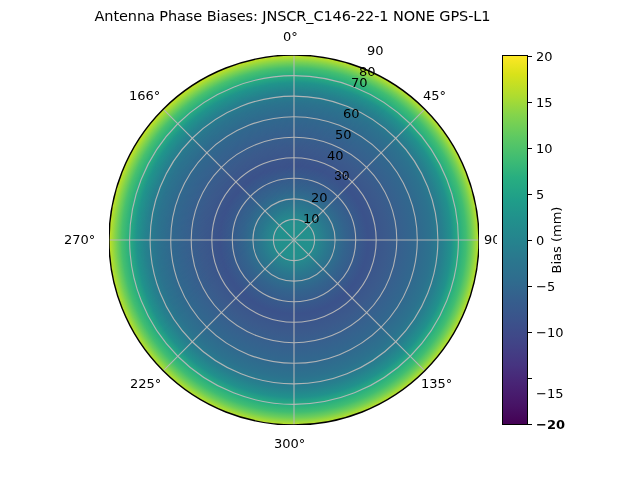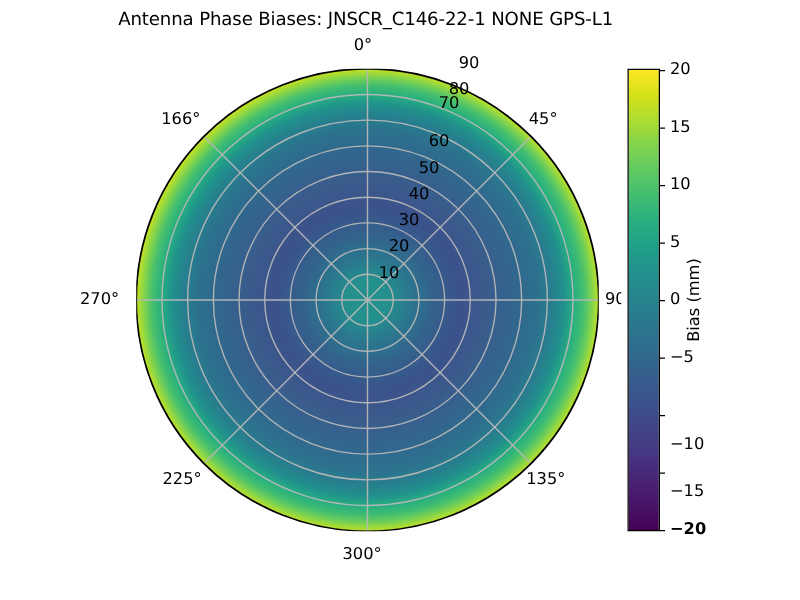--- a/index.html
+++ b/index.html
@@ -192,21 +192,21 @@
         <line x1="0" y1="185" x2="370" y2="185"></line>
         <line x1="54.2" y1="54.2" x2="315.8" y2="315.8"></line>
         <line x1="315.8" y1="54.2" x2="54.2" y2="315.8"></line>
       </g>
 
       <circle cx="185" cy="185" r="185" fill="none" stroke="#000000" stroke-width="1.4"></circle>
     </svg>
 
     <div class="radial-label" style="left:194px; top:156px;">10</div>
     <div class="radial-label" style="left:202px; top:135px;">20</div>
-    <div class="radial-label" style="left:210px; top:114px;">30</div>
+    <div class="radial-label" style="left:225px; top:114px;font-family:Liberation Mono, monospace;">30</div>
     <div class="radial-label" style="left:218px; top:93px;">40</div>
     <div class="radial-label" style="left:226px; top:72px;">50</div>
     <div class="radial-label" style="left:234px; top:51px;">60</div>
     <div class="radial-label" style="left:242px; top:20px;">70</div>
     <div class="radial-label" style="left:250px; top:9px;">80</div>
     <div class="radial-label" style="left:258px; top:-12px;">90</div>
 
   </div>
 
   <div class="angle-label" style="left:283px;  top:29px;">0°</div>
@@ -254,21 +254,21 @@
     <div class="cbar-tick-line" style="top:139px;"></div>
     <div class="cbar-tick-label" style="top:139px;">5</div>
 
     <div class="cbar-tick-line" style="top:185px;"></div>
     <div class="cbar-tick-label" style="top:185px;">0</div>
 
     <div class="cbar-tick-line" style="top:231px;"></div>
     <div class="cbar-tick-label" style="top:231px;">−5</div>
 
     <div class="cbar-tick-line" style="top:277px;"></div>
-    <div class="cbar-tick-label" style="top:277px;margin-top:24px;">−10</div>
+    <div class="cbar-tick-label" style="top:277px;">−10</div>
 
     <div class="cbar-tick-line" style="top:323px;"></div>
     <div class="cbar-tick-label" style="top:338px;">−15</div>
 
     <div class="cbar-tick-line" style="top:369px;"></div>
     <div class="cbar-tick-label" style="top:369px;font-weight:bold;">−20</div>
   </div>
 
   <div id="colorbar-label">Bias (mm)</div>
 

